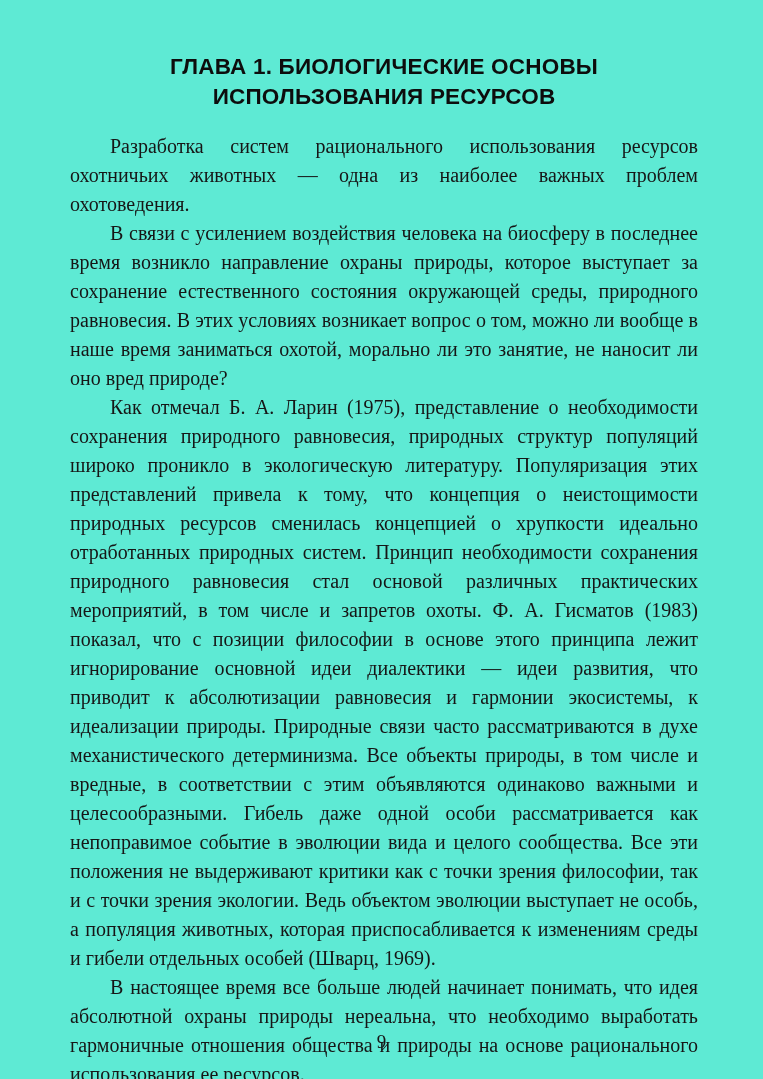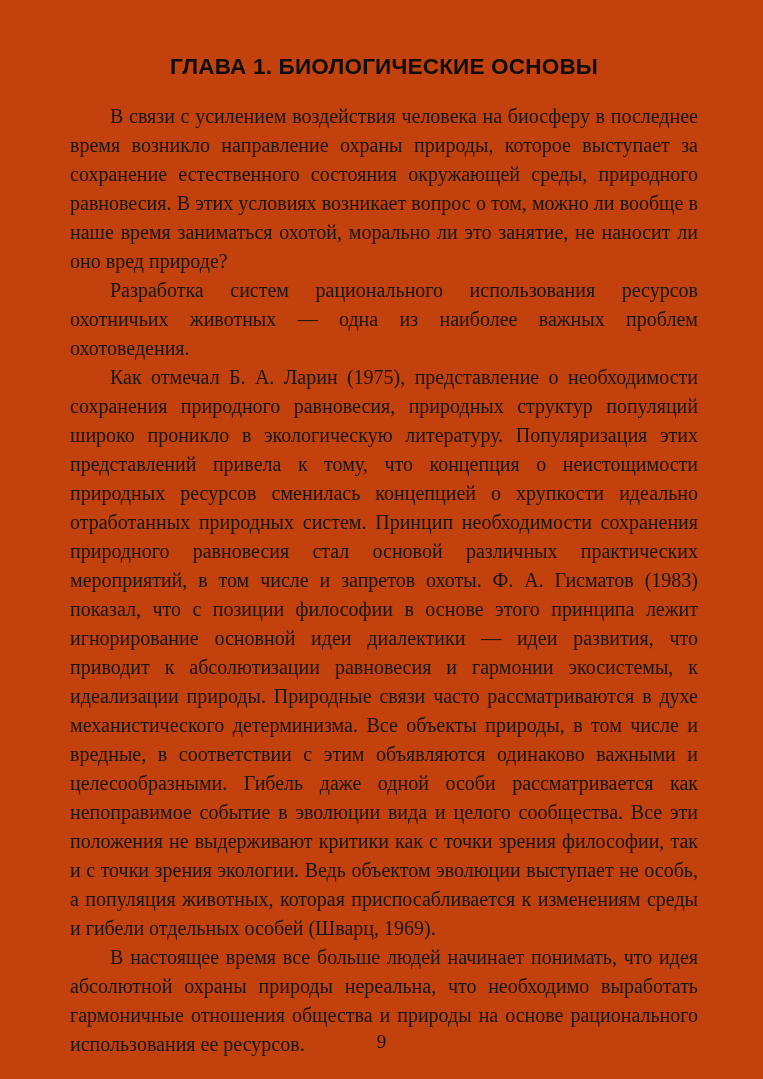--- a/index.html
+++ b/index.html
@@ -5,21 +5,21 @@
   * { margin: 0; padding: 0; box-sizing: border-box; }
 
   html, body {
     background: #ffffff;
   }
 
   .page {
     position: relative;
     width: 763px;
     height: 1079px;
-    background: #c2410c;
+    background: #5eead4;
     overflow: hidden;
     font-family: "Liberation Serif", "DejaVu Serif", serif;
     color: #121212;
   }
 
   .content {
     position: absolute;
     top: 52px;
     left: 70px;
     width: 628px;
@@ -60,25 +60,26 @@
   }
 </style>
 </head>
 <body>
 
 <div class="page">
   <div class="content">
 
     <h1 class="chapter-title">
       <span class="title-line">ГЛАВА 1. БИОЛОГИЧЕСКИЕ ОСНОВЫ</span>
+      <span class="title-line">ИСПОЛЬЗОВАНИЯ РЕСУРСОВ</span>
     </h1>
 
     <div class="body-text">
+      <p>Разработка систем рационального использования ресурсов охотничьих животных — одна из наиболее важных проблем охотоведения.</p>
       <p>В связи с усилением воздействия человека на биосферу в последнее время возникло направление охраны природы, которое выступает за сохранение естественного состояния окружающей среды, природного равновесия. В этих условиях возникает вопрос о том, можно ли вообще в наше время заниматься охотой, морально ли это занятие, не наносит ли оно вред природе?</p>
-      <p>Разработка систем рационального использования ресурсов охотничьих животных — одна из наиболее важных проблем охотоведения.</p>
       <p>Как отмечал Б. А. Ларин (1975), представление о необходимости сохранения природного равновесия, природных структур популяций широко проникло в экологическую литературу. Популяризация этих представлений привела к тому, что концепция о неистощимости природных ресурсов сменилась концепцией о хрупкости идеально отработанных природных систем. Принцип необходимости сохранения природного равновесия стал основой различных практических мероприятий, в том числе и запретов охоты. Ф. А. Гисматов (1983) показал, что с позиции философии в основе этого принципа лежит игнорирование основной идеи диалектики — идеи развития, что приводит к абсолютизации равновесия и гармонии экосистемы, к идеализации природы. Природные связи часто рассматриваются в духе механистического детерминизма. Все объекты природы, в том числе и вредные, в соответствии с этим объявляются одинаково важными и целесообразными. Гибель даже одной особи рассматривается как непоправимое событие в эволюции вида и целого сообщества. Все эти положения не выдерживают критики как с точки зрения философии, так и с точки зрения экологии. Ведь объектом эволюции выступает не особь, а популяция животных, которая приспосабливается к изменениям среды и гибели отдельных особей (Шварц, 1969).</p>
       <p>В настоящее время все больше людей начинает понимать, что идея абсолютной охраны природы нереальна, что необходимо выработать гармоничные отношения общества и природы на основе рационального использования ее ресурсов.</p>
     </div>
 
   </div>
 
   <div class="page-number">9</div>
 </div>
 
 </body></html>

